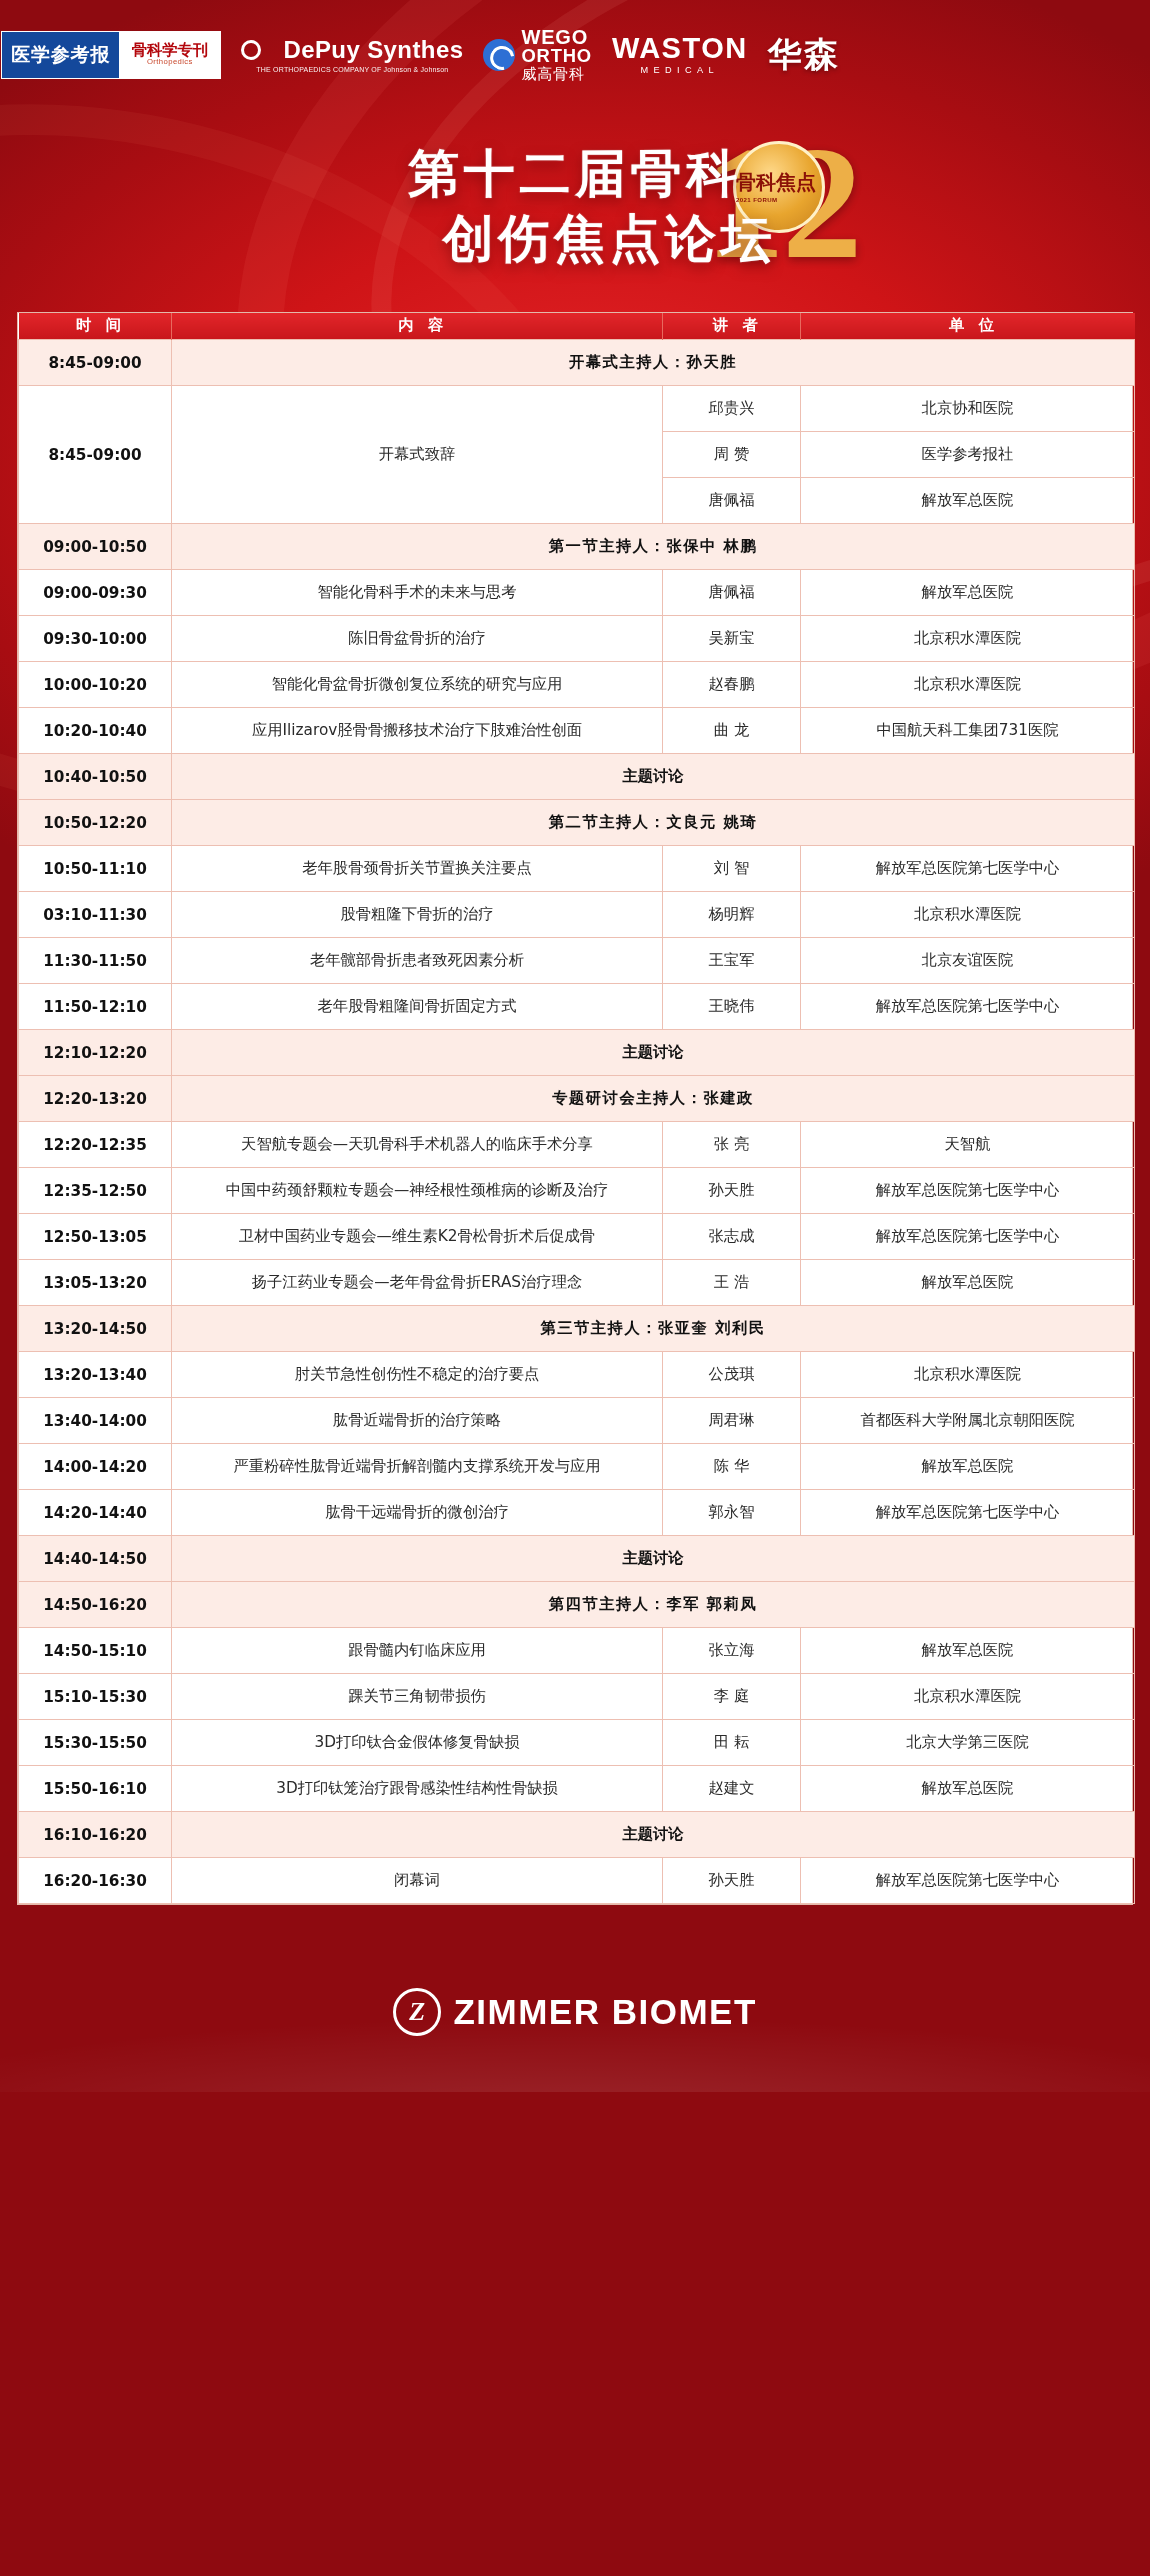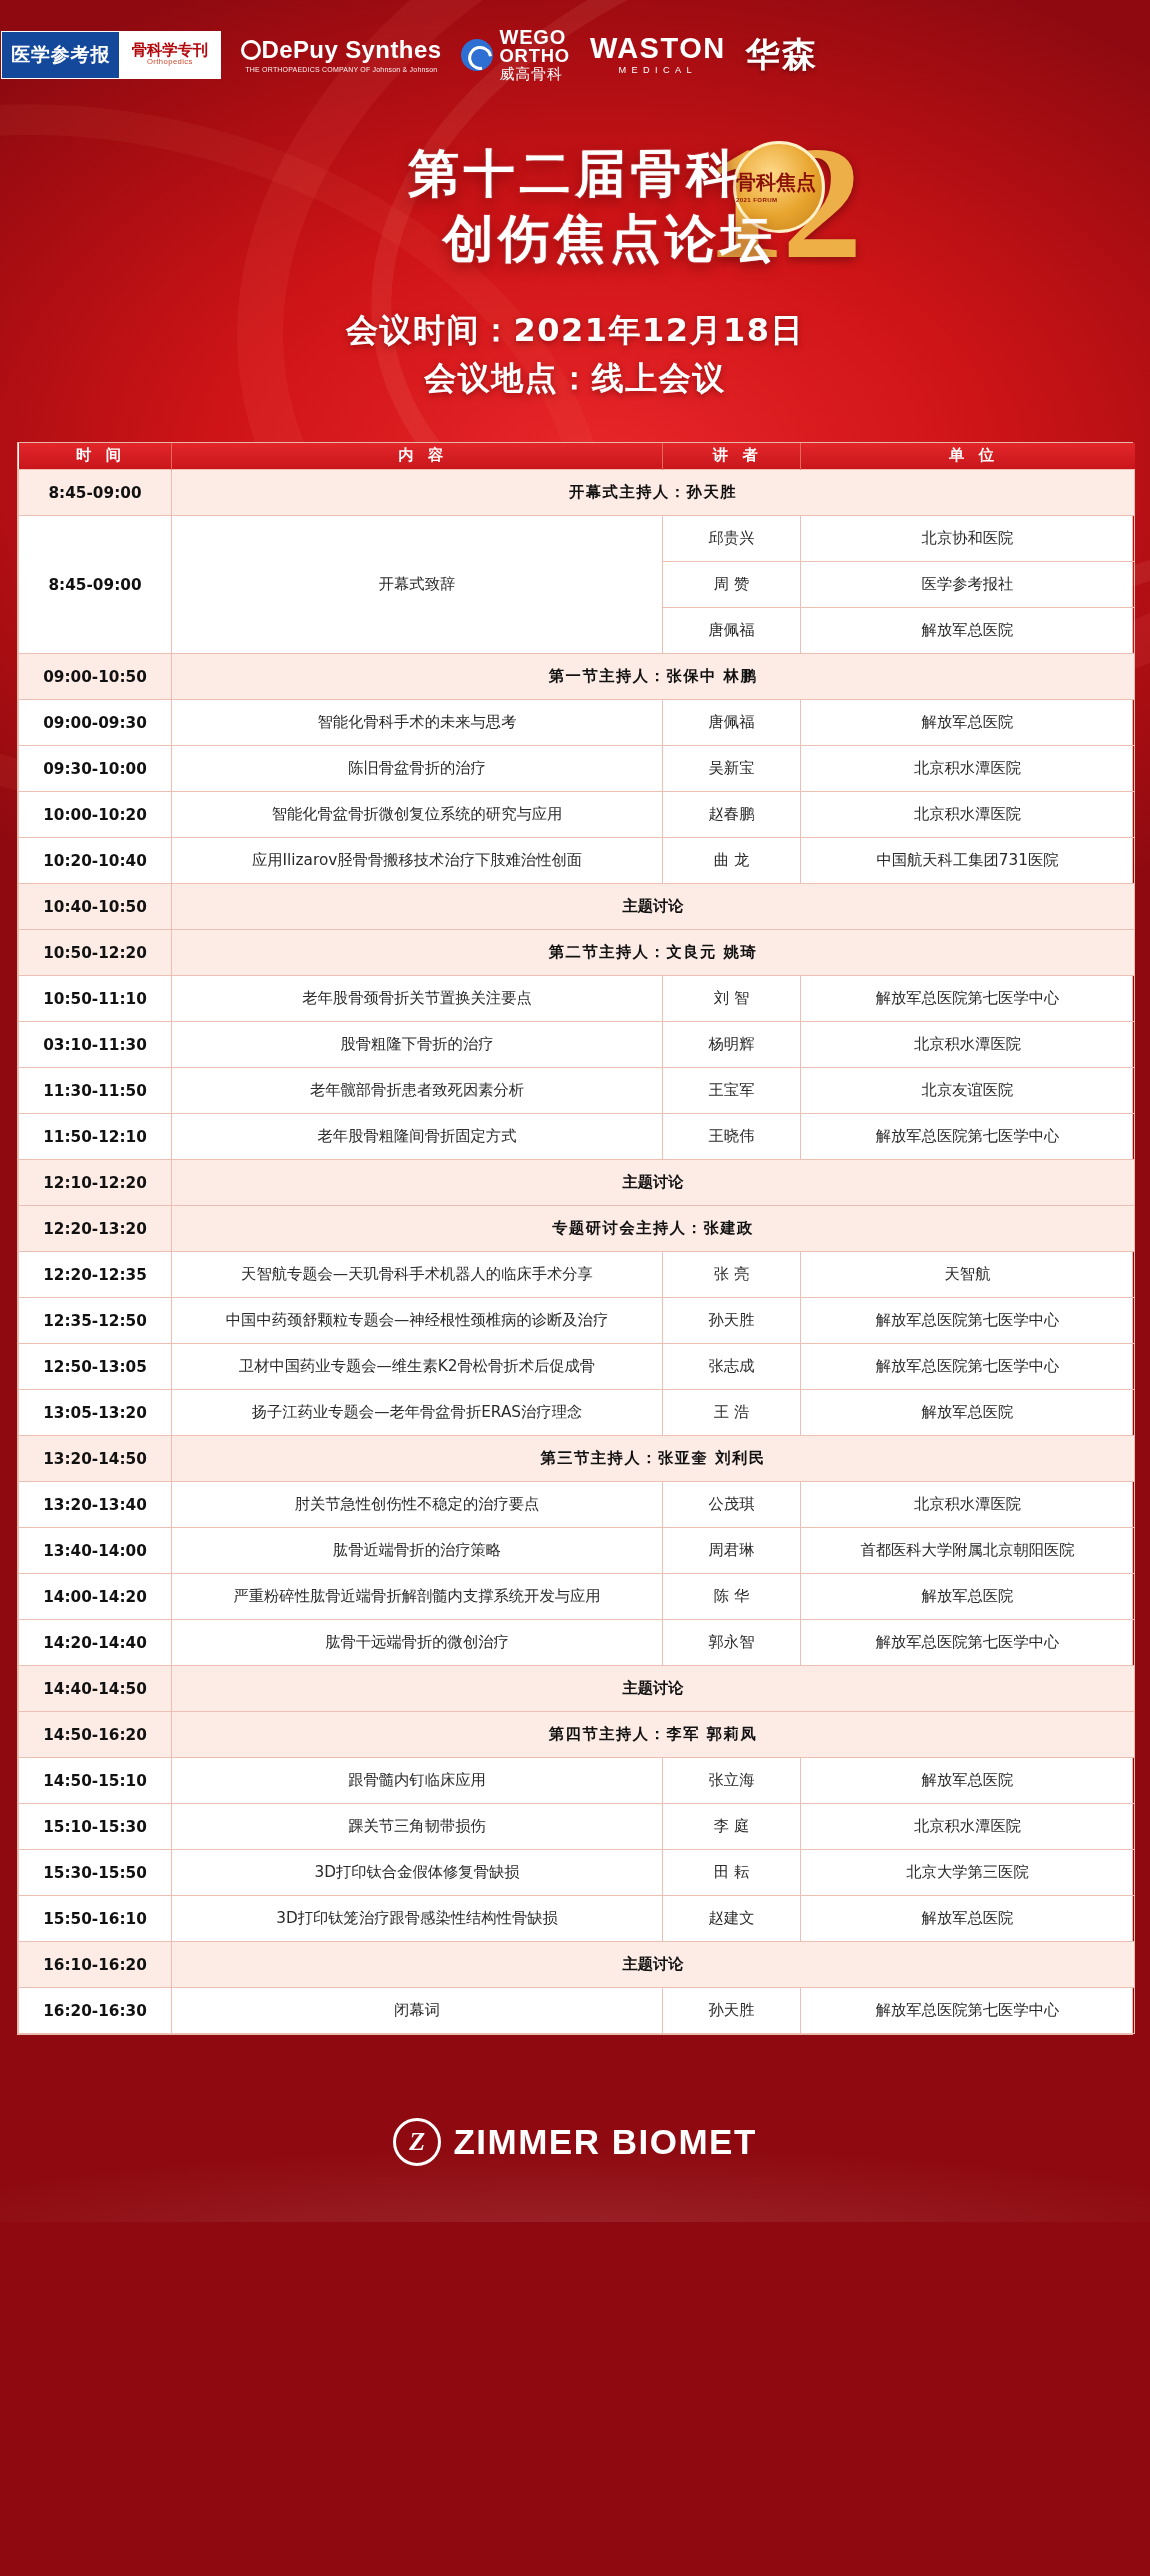--- a/index.html
+++ b/index.html
@@ -65,21 +65,21 @@
     justify-content: center;
     align-items: center;
     line-height: 1.05;
   }
   .logo-ref .white .cn { font-size: 15.3px; font-weight: bold; font-family: "DejaVu Sans", sans-serif; }
   .logo-ref .white .en { font-size: 7.7px; color: #c8472c; letter-spacing: 0.4px; }
 
   .logo-depuy { display: flex; flex-direction: column; align-items: center; color: #fff; }
   .logo-depuy .main {
     font-size: 24px; font-weight: bold; letter-spacing: 0.4px; white-space: nowrap;
-    display: flex; align-items: center; gap: 0;
+    display: flex; align-items: center; gap: 22px;
   }
   .logo-depuy .ring {
     width: 20px; height: 20px; border-radius: 50%; border: 3.1px solid #fff; display: inline-block;
   }
   .logo-depuy .sub { font-size: 7px; letter-spacing: 0.2px; margin-top: 2.3px; white-space: nowrap; opacity: .95; }
 
   .logo-wego { display: flex; align-items: center; gap: 6.1px; color: #fff; }
   .logo-wego .mark {
     width: 32px; height: 32px; border-radius: 50%;
     background: #2e6fd4;
@@ -262,24 +262,20 @@
         <div class="s-cn">骨科焦点</div>
         <div class="s-en">2021 FORUM</div>
       </div>
     </div>
 
     <div class="title-cn">
       <div class="l1">第十二届骨科</div>
       <div class="l2">创伤焦点论坛</div>
     </div>
 
-    <div class="meta">
-      <div>会议时间：2021年12月18日</div>
-      <div>会议地点：线上会议</div>
-    </div>
   </div>
 
   <div class="schedule">
     <table>
       <colgroup>
         <col class="c-time">
           <col class="c-topic">
           <col class="c-speaker">
           <col class="c-org">
       </colgroup>

